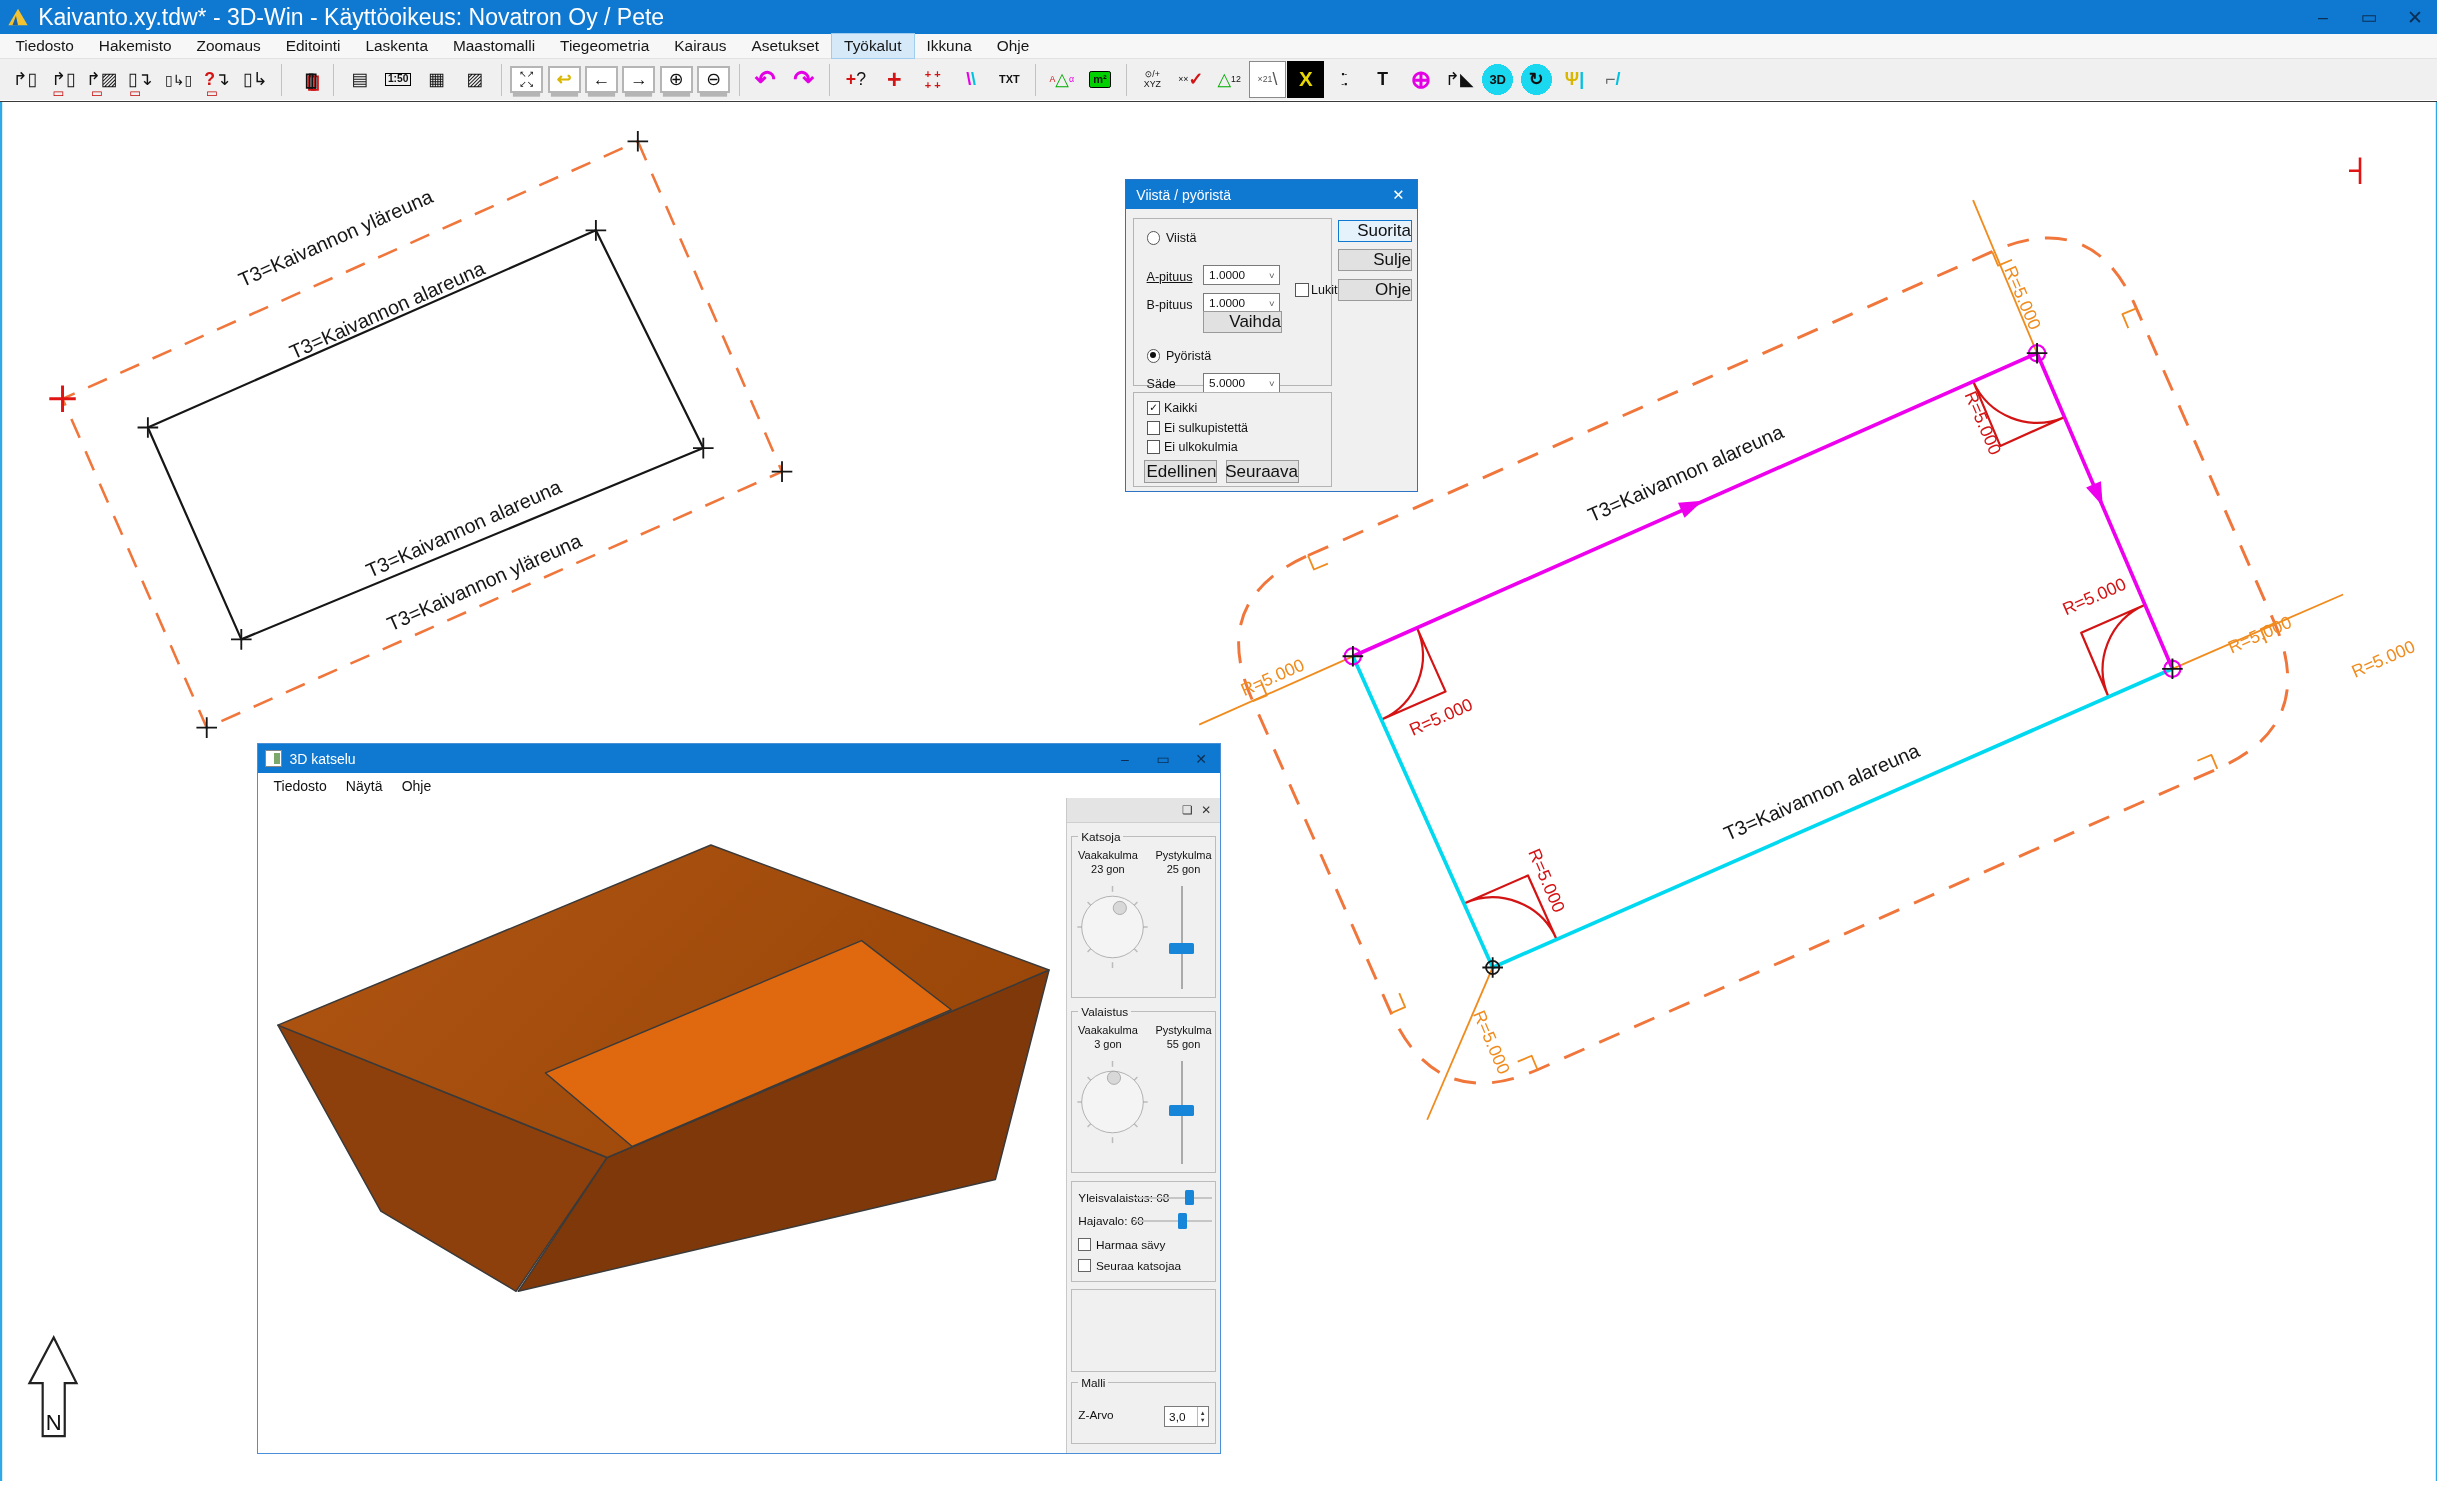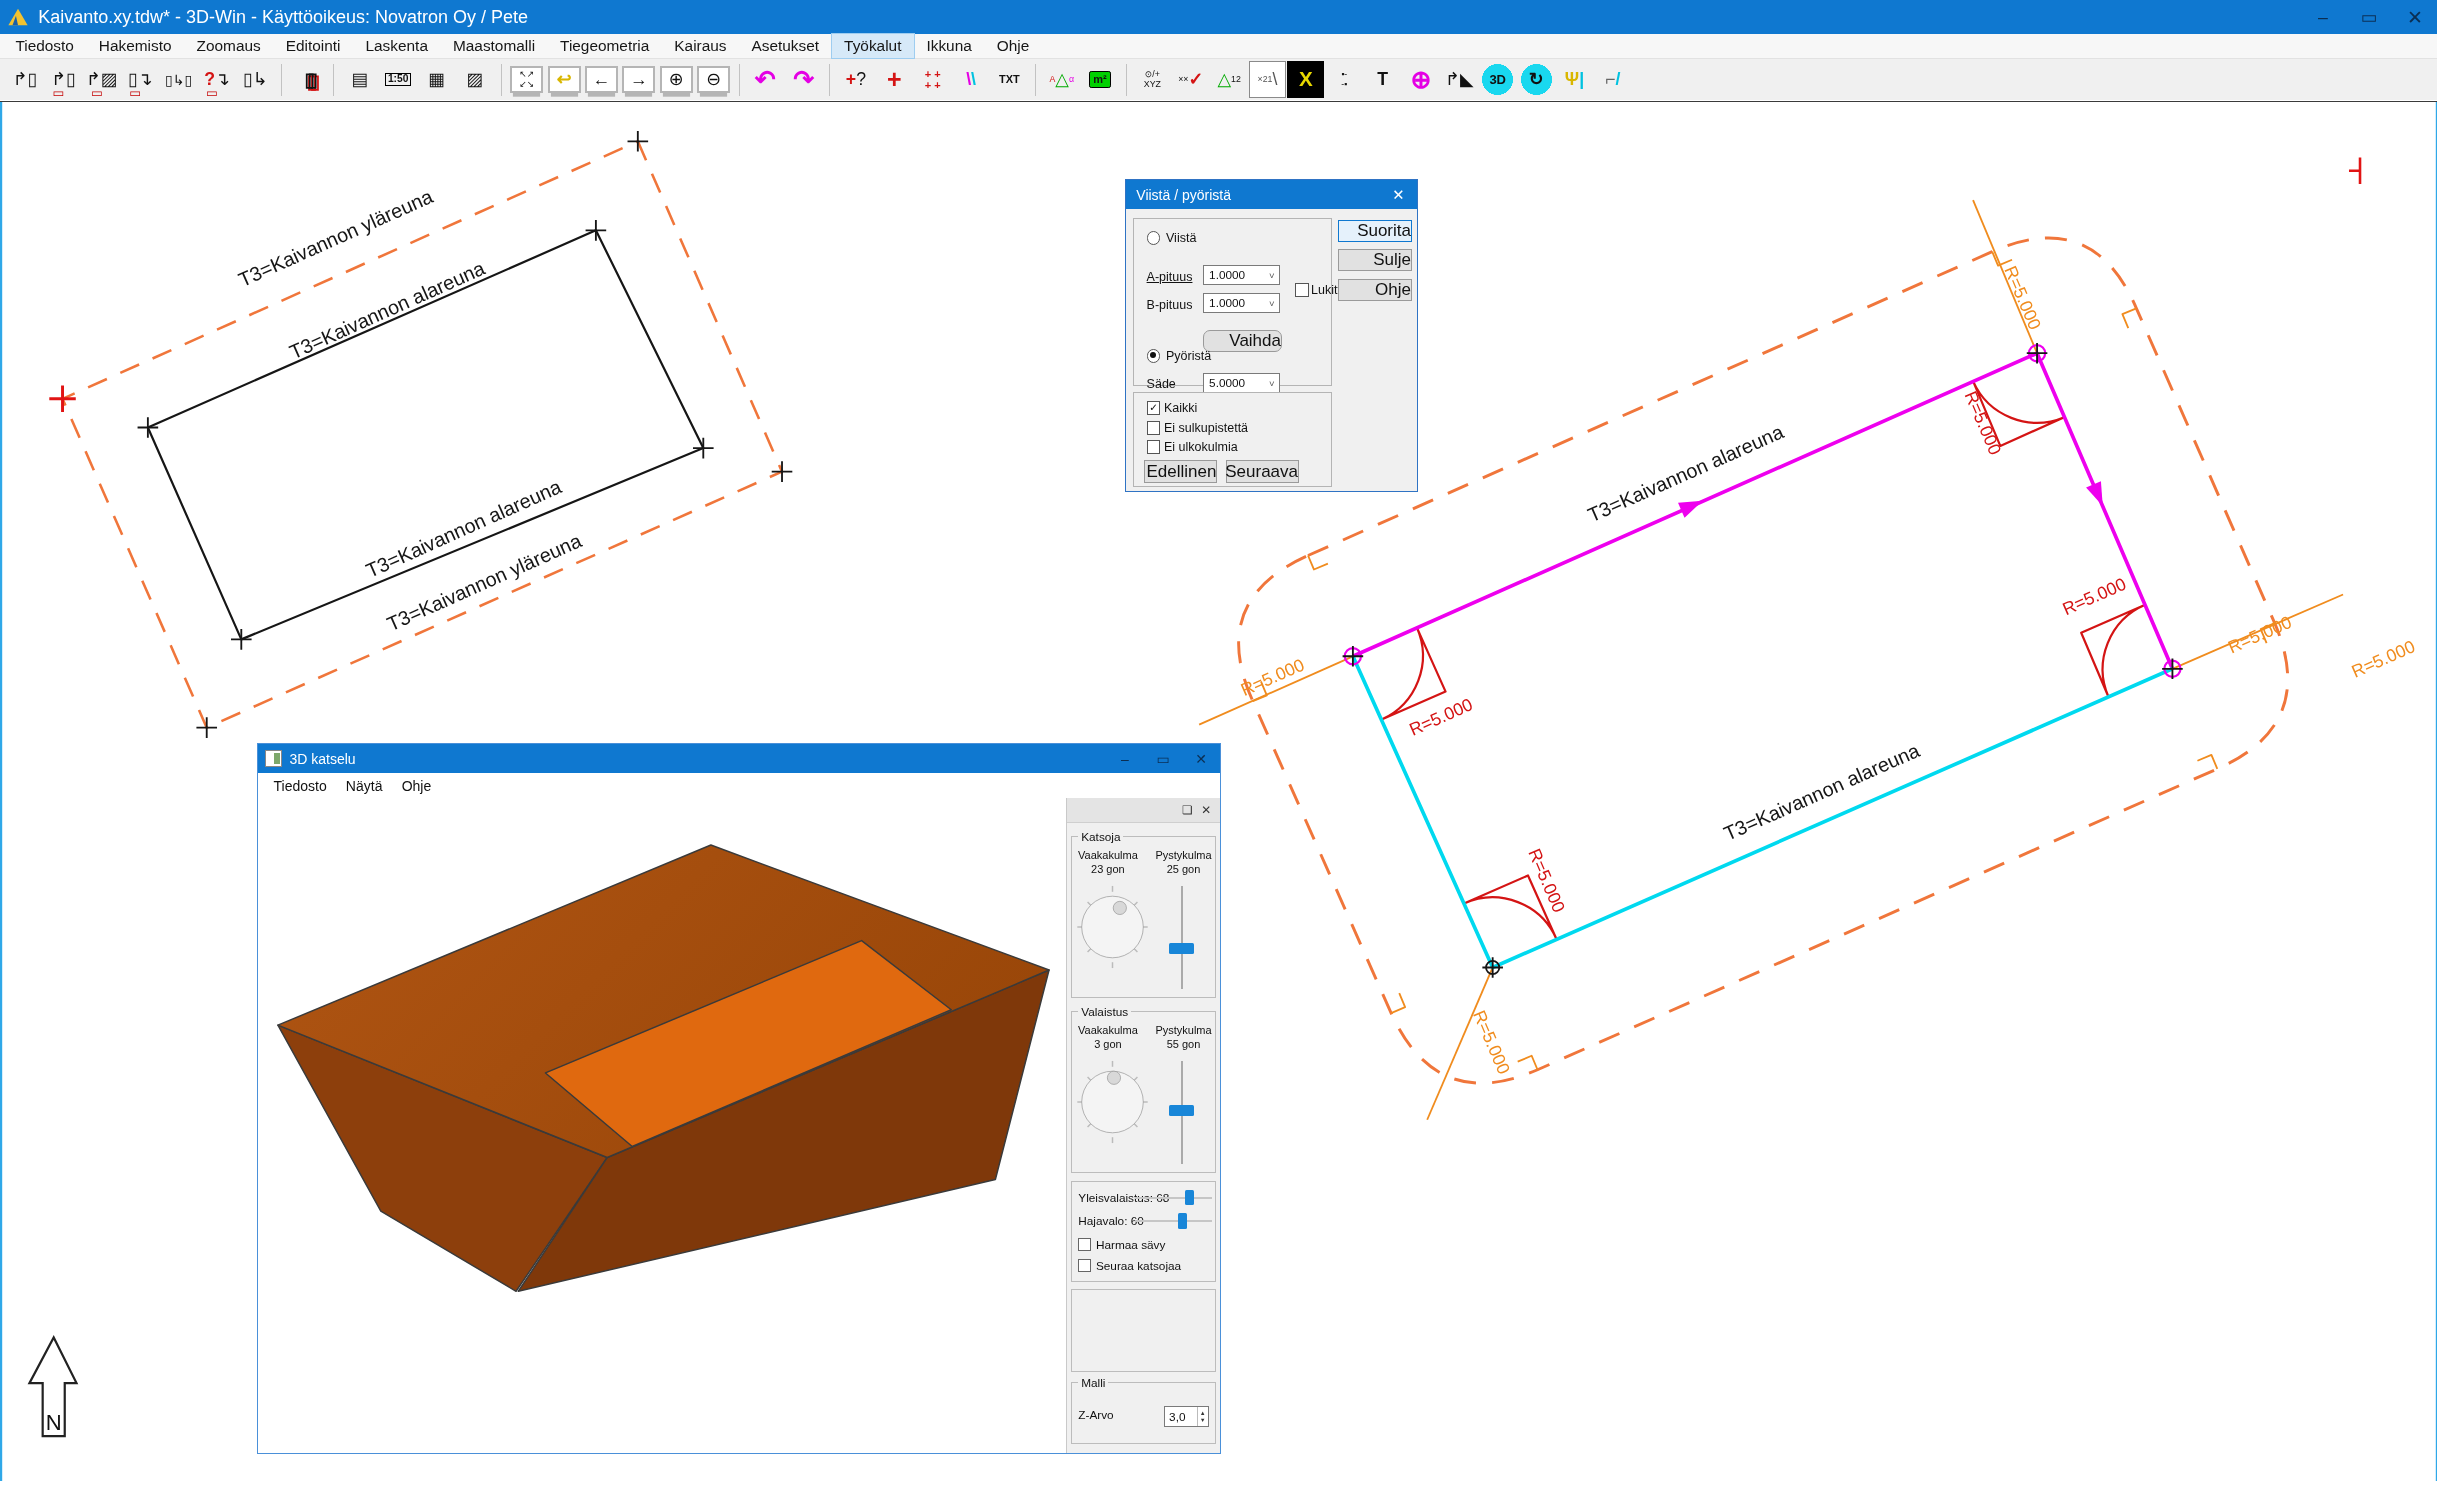--- a/index.html
+++ b/index.html
@@ -2,21 +2,21 @@
 <html style="font-size:11.8px"><head>
 <meta charset="utf-8">
 <style>
   html,body{margin:0;padding:0;background:#9a9a9a;}
   #app{position:relative;width:2438px;height:1509px;background:#fff;overflow:hidden;
        font-family:"Liberation Sans",sans-serif;color:#111;}
   
   #titlebar{position:absolute;left:0;top:0;right:0;height:34px;background:#0f78d0;color:#fff;
             display:flex;align-items:center;}
   #applogo{width:22px;height:22px;margin:0 8.8px 0 7.4px;}
-  #titletext{font-size:18px;}
+  #titletext{font-size:23px;}
   #wincontrols{margin-left:auto;display:flex;height:100%;}
   .wbtn{width:46px;height:100%;display:flex;align-items:center;justify-content:center;
         color:#0b2e52;font-size:17.7px;}
   .wbtn.close{font-size:19px;}
   
   #menubar{position:absolute;left:0;top:34px;right:0;height:24px;margin:0;padding:0 2.9px;
            background:#f7f7f7;border-bottom:0.7px solid #e2e2e2;list-style:none;display:flex;align-items:stretch;}
   #menubar li{padding:0 12.5px;display:flex;align-items:center;font-size:15.4px;color:#161616;}
   #menubar li.active{background:#d6e9f8;outline:0.7px solid #9ecdf0;}
   
@@ -478,21 +478,21 @@
       <span>1.0000</span>
         <span class="chev">˅</span>
     </div>
     <div class="cbx" style="left:169px;top:103px;"></div>
     <span class="dlbl" style="left:185px;top:103px;">Lukittu</span>
     <span class="dlbl" style="left:20.6px;top:118px;">B-pituus</span>
     <div class="combo" style="left:77px;top:113px;">
       <span>1.0000</span>
         <span class="chev">˅</span>
     </div>
-    <div class="pbtn" style="left:77px;top:150px;width:77px;height:20px;border-radius:7px;">
+    <div class="pbtn" style="left:77px;top:131px;width:77px;height:20px;">
       <span>Vaihda</span>
     </div>
     <div class="rbtn on" style="left:20.6px;top:169px;"></div>
     <span class="dlbl" style="left:40px;top:169px;">Pyöristä</span>
     <span class="dlbl" style="left:20.6px;top:197px;">Säde</span>
     <div class="combo" style="left:77px;top:193px;">
       <span>5.0000</span>
         <span class="chev">˅</span>
     </div>
 

